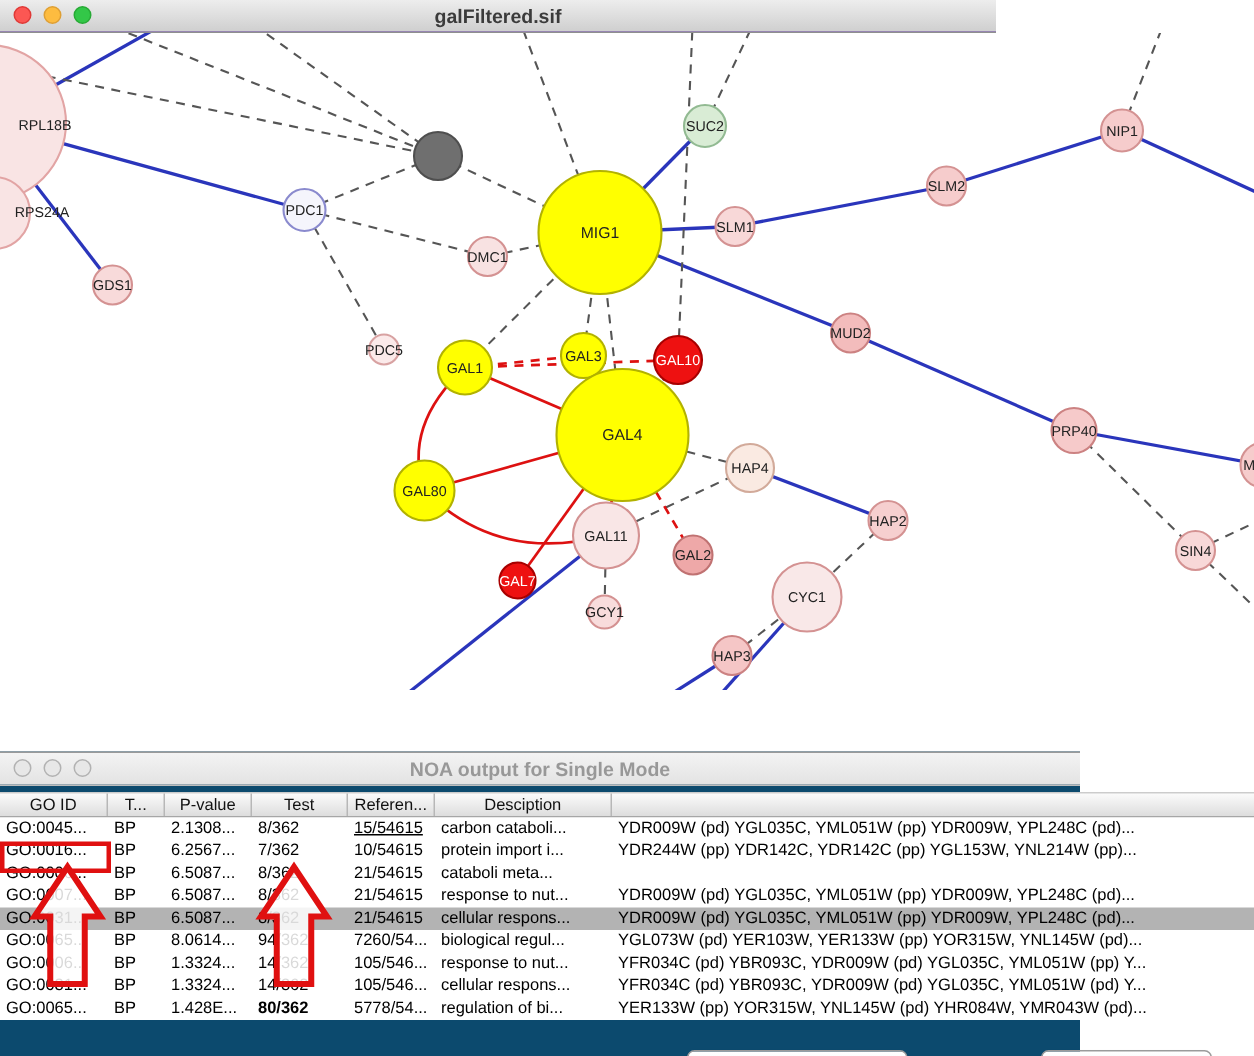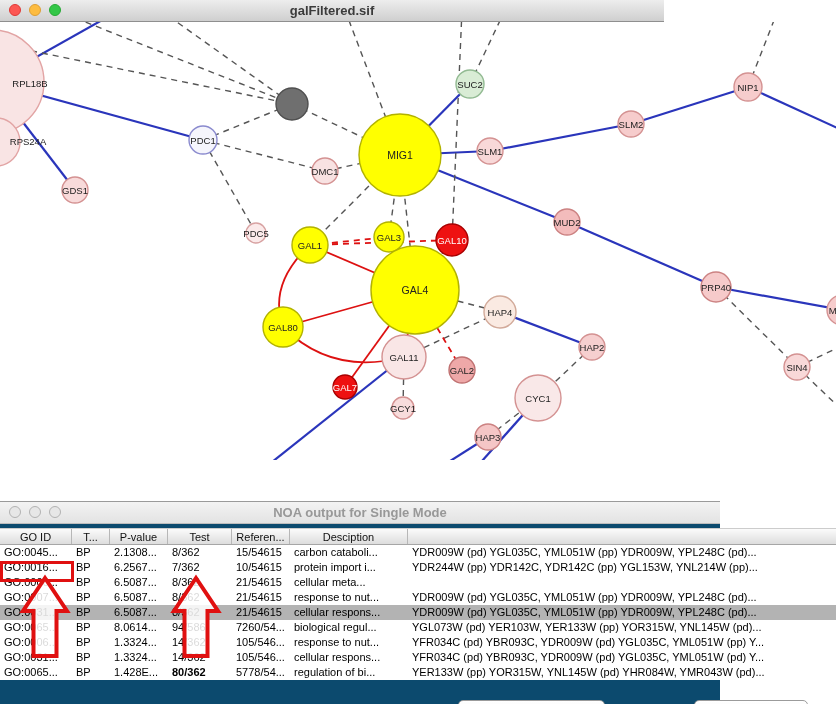--- a/index.html
+++ b/index.html
@@ -241,40 +241,40 @@
           <div class="th" style="width: 64px;">Test</div>
           <div class="th" style="width: 58px;">Referen...</div>
           <div class="th" style="width: 118px;">Desciption</div>
         </div>
       <div id="tbody">
           <div class="tr">
             <div class="td" style="width: 72px;">GO:0045...</div>
             <div class="td" style="width: 38px;">BP</div>
             <div class="td" style="width: 58px;">2.1308...</div>
             <div class="td" style="width: 64px;">8/362</div>
-            <div class="td" style="width: 58px;">15/54615</div>
+            <div class="td" style="width: 58px; text-decoration: underline;">15/54615</div>
             <div class="td" style="width: 118px;">carbon cataboli...</div>
             <div class="td" style="width: 428px;">YDR009W (pd) YGL035C, YML051W (pp) YDR009W, YPL248C (pd)...</div>
           </div>
           <div class="tr">
             <div class="td" style="width: 72px;">GO:0016...</div>
             <div class="td" style="width: 38px;">BP</div>
             <div class="td" style="width: 58px;">6.2567...</div>
             <div class="td" style="width: 64px;">7/362</div>
             <div class="td" style="width: 58px;">10/54615</div>
             <div class="td" style="width: 118px;">protein import i...</div>
             <div class="td" style="width: 428px;">YDR244W (pp) YDR142C, YDR142C (pp) YGL153W, YNL214W (pp)...</div>
           </div>
           <div class="tr">
             <div class="td" style="width: 72px;">GO:0006...</div>
             <div class="td" style="width: 38px;">BP</div>
             <div class="td" style="width: 58px;">6.5087...</div>
             <div class="td" style="width: 64px;">8/362</div>
             <div class="td" style="width: 58px;">21/54615</div>
-            <div class="td" style="width: 118px;">cellular meta...</div>
+            <div class="td" style="width: 118px;">cataboli meta...</div>
           </div>
           <div class="tr">
             <div class="td" style="width: 72px;">GO:0007...</div>
             <div class="td" style="width: 38px;">BP</div>
             <div class="td" style="width: 58px;">6.5087...</div>
             <div class="td" style="width: 64px;">8/362</div>
             <div class="td" style="width: 58px;">21/54615</div>
             <div class="td" style="width: 118px;">response to nut...</div>
             <div class="td" style="width: 428px;">YDR009W (pd) YGL035C, YML051W (pp) YDR009W, YPL248C (pd)...</div>
           </div>
@@ -284,21 +284,21 @@
             <div class="td" style="width: 58px;">6.5087...</div>
             <div class="td" style="width: 64px;">8/362</div>
             <div class="td" style="width: 58px;">21/54615</div>
             <div class="td" style="width: 118px;">cellular respons...</div>
             <div class="td" style="width: 428px;">YDR009W (pd) YGL035C, YML051W (pp) YDR009W, YPL248C (pd)...</div>
           </div>
           <div class="tr">
             <div class="td" style="width: 72px;">GO:0065...</div>
             <div class="td" style="width: 38px;">BP</div>
             <div class="td" style="width: 58px;">8.0614...</div>
-            <div class="td" style="width: 64px;">94/586</div>
+            <div class="td" style="width: 64px;">94/362</div>
             <div class="td" style="width: 58px;">7260/54...</div>
             <div class="td" style="width: 118px;">biological regul...</div>
             <div class="td" style="width: 428px;">YGL073W (pd) YER103W, YER133W (pp) YOR315W, YNL145W (pd)...</div>
           </div>
           <div class="tr">
             <div class="td" style="width: 72px;">GO:0006...</div>
             <div class="td" style="width: 38px;">BP</div>
             <div class="td" style="width: 58px;">1.3324...</div>
             <div class="td" style="width: 64px;">14/362</div>
             <div class="td" style="width: 58px;">105/546...</div>

